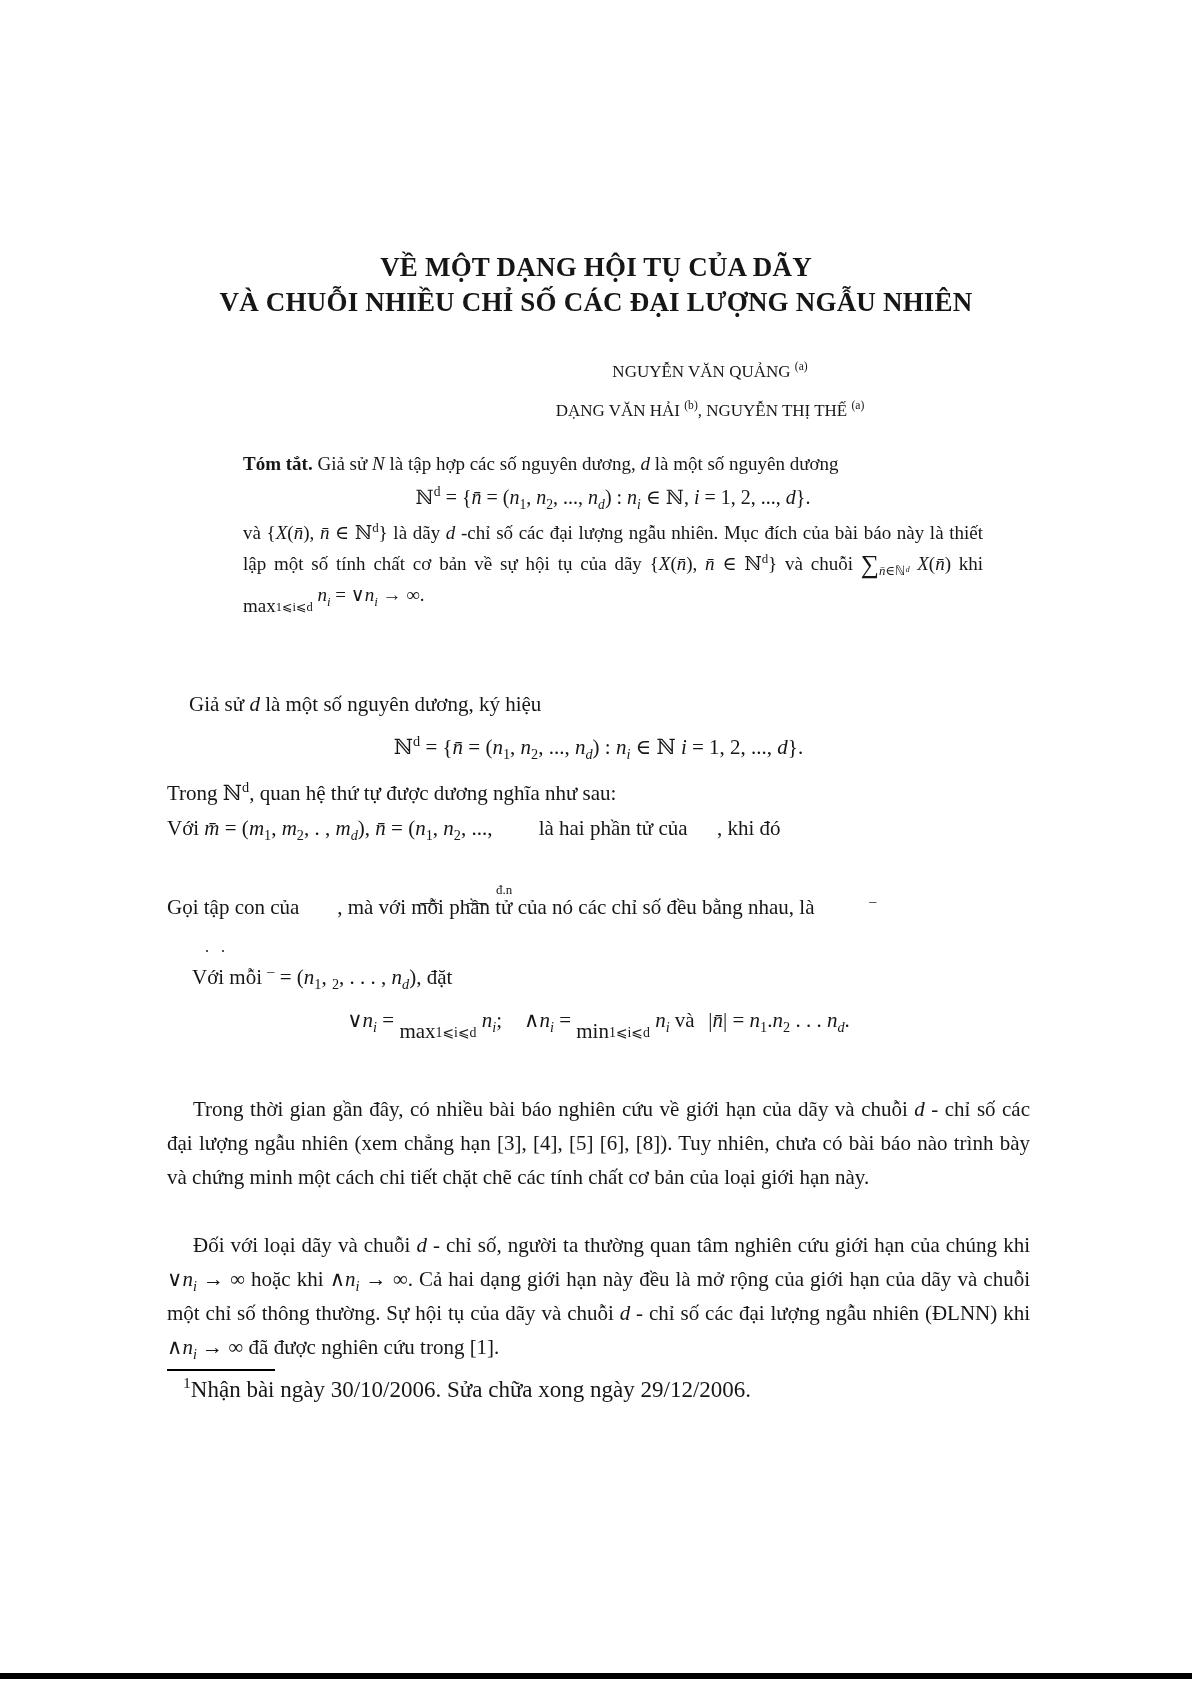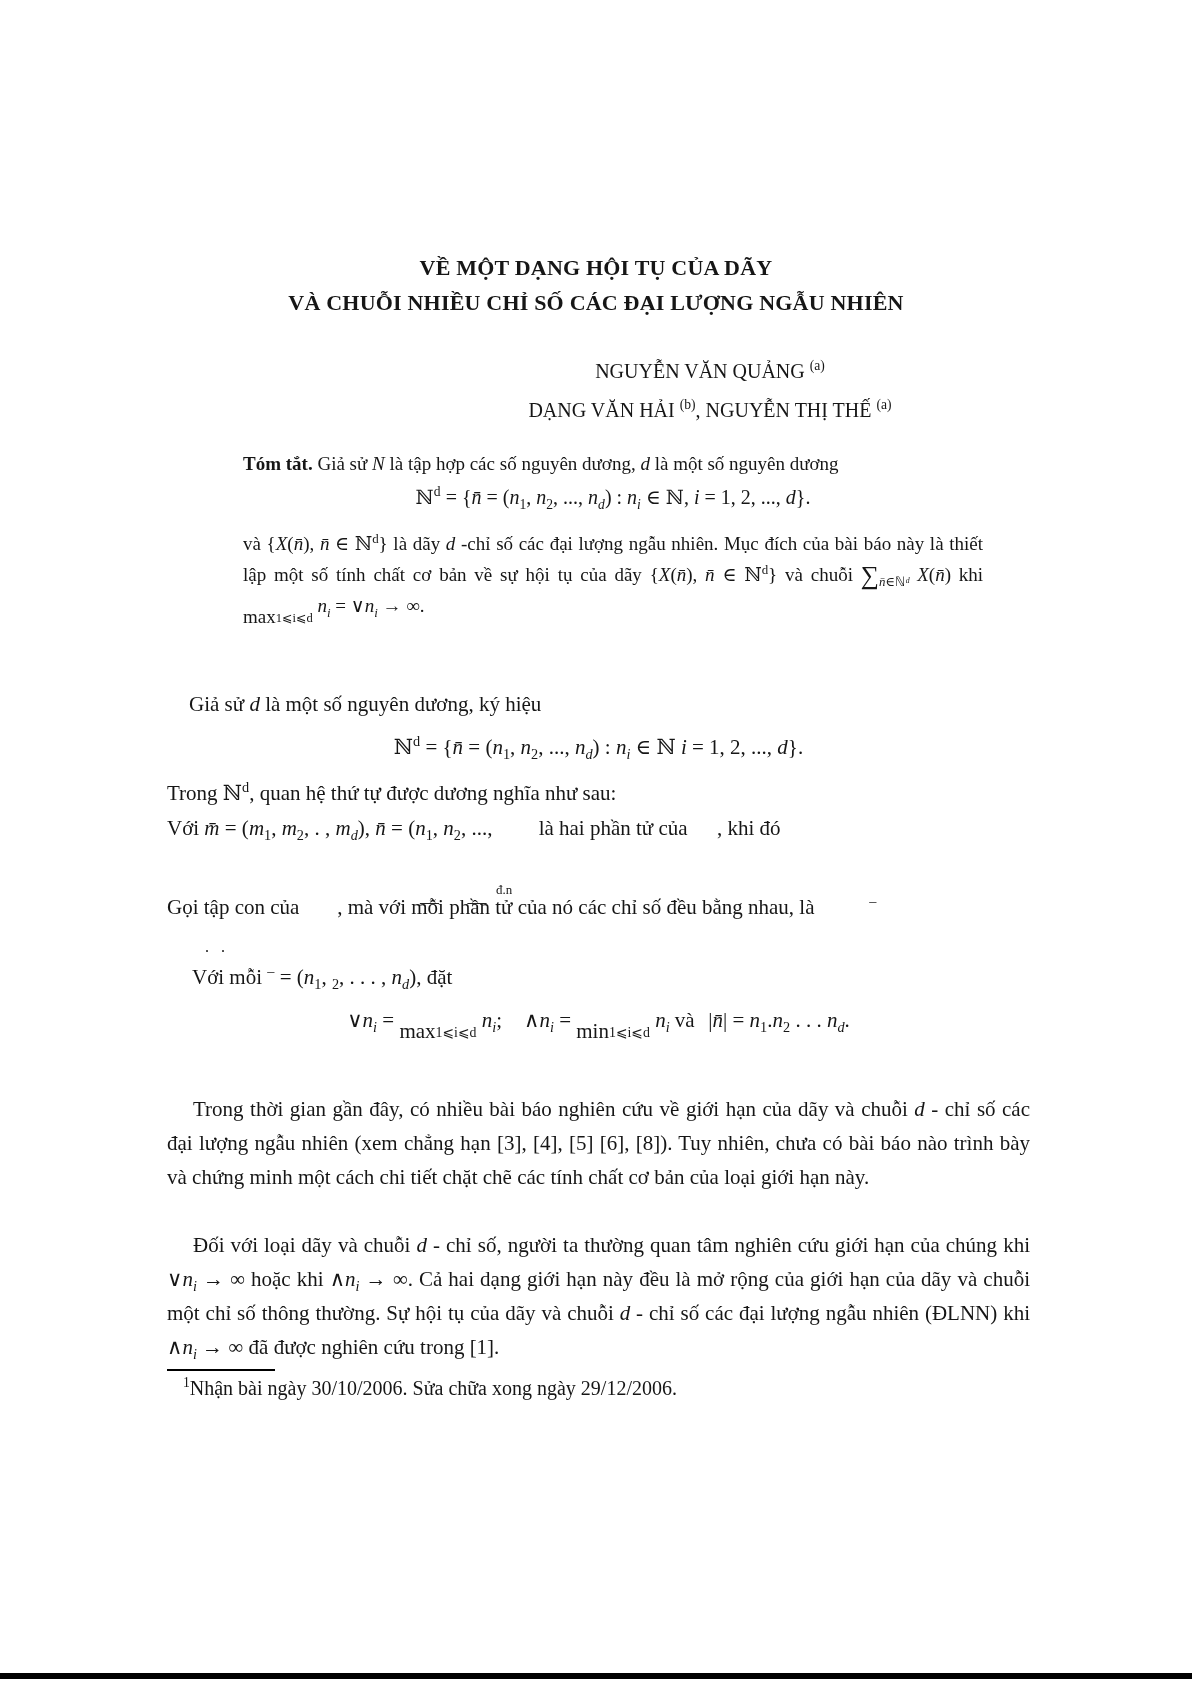--- a/index.html
+++ b/index.html
@@ -6,35 +6,35 @@
   .page{
     position:relative;
     width:1192px;height:1685px;
     background:#ffffff;
     font-family:"Liberation Serif","DejaVu Serif","DejaVu Sans",serif;
     color:#161616;
     overflow:hidden;
   }
   .abs{position:absolute;}
   .title-block{top:250px;left:0;width:1192px;text-align:center;
-    font-weight:700;font-size:22px;line-height:35px;letter-spacing:0.2px;}
+    font-weight:700;font-size:27px;line-height:35px;letter-spacing:0.2px;}
   .authors-block{top:352px;left:330px;width:760px;text-align:center;
-    font-size:20px;line-height:39px;}
+    font-size:17px;line-height:39px;}
   .abstract-block{top:448px;left:243px;width:740px;font-size:19px;line-height:31px;}
   .abstract-intro{white-space:nowrap;}
   .abstract-formula{text-align:center;margin-top:3px;font-size:20px;}
-  .abstract-body{text-align:justify;margin-top:15px;}
+  .abstract-body{text-align:justify;margin-top:4px;}
   .section-heading{top:644px;left:0;width:1192px;text-align:center;
     font-size:23px;letter-spacing:0.3px;}
   .bodyline{font-size:21px;white-space:nowrap;}
   .bodypara{left:167px;width:863px;font-size:21px;line-height:34px;
     text-align:justify;text-indent:26px;}
   .formula-center{left:167px;width:863px;text-align:center;font-size:21px;}
   .footnote-rule{top:1369px;left:167px;width:108px;border-top:2px solid #000;height:0;}
-  .footnote{top:1377px;left:167px;width:863px;font-size:20px;text-indent:16px;white-space:nowrap;}
+  .footnote{top:1377px;left:167px;width:863px;font-size:23px;text-indent:16px;white-space:nowrap;}
   .bottom-bar{top:1673px;left:0;width:1192px;height:6px;background:#000;}
   
   .m-n{}
   .m-i{font-style:italic;}
   .m-b{font-weight:700;}
   .m-sup{font-size:0.68em;vertical-align:super;line-height:0;}
   .m-sub{font-size:0.68em;vertical-align:sub;line-height:0;}
   .m-subi{font-size:0.68em;vertical-align:sub;font-style:italic;line-height:0;}
   .m-big{font-size:1.35em;line-height:0;vertical-align:-0.12em;}
   .m-low{vertical-align:-0.35em;}

